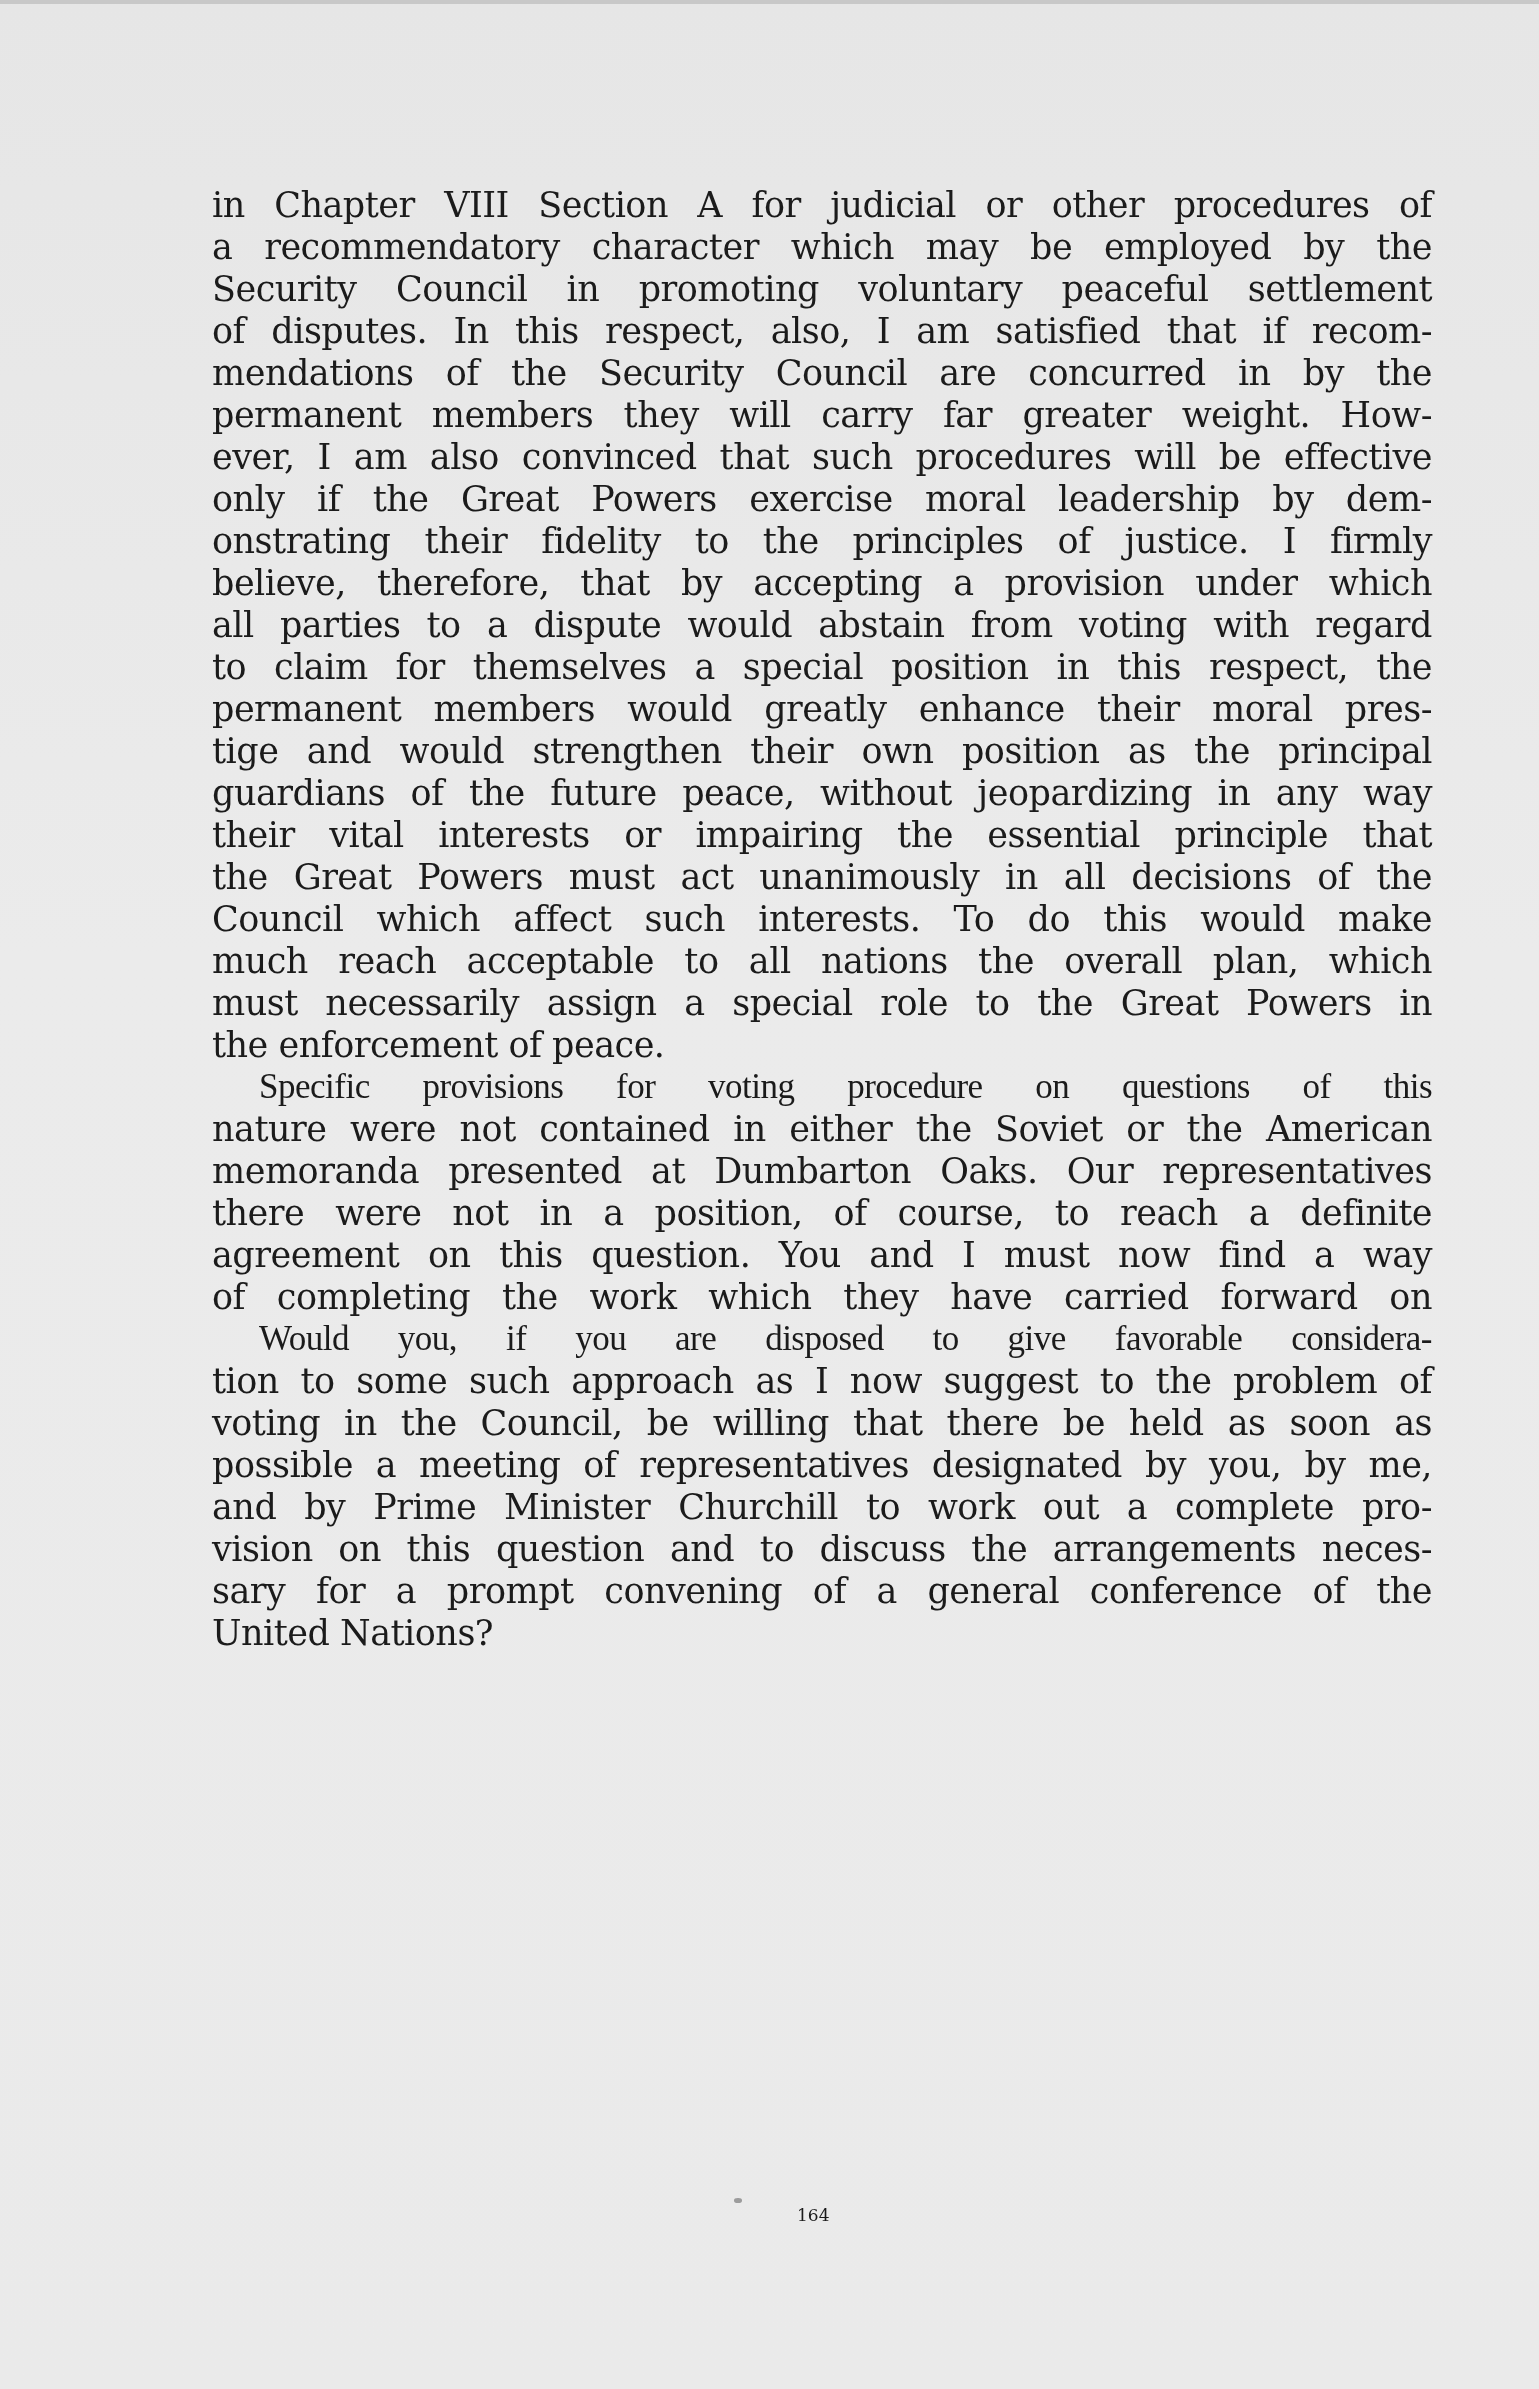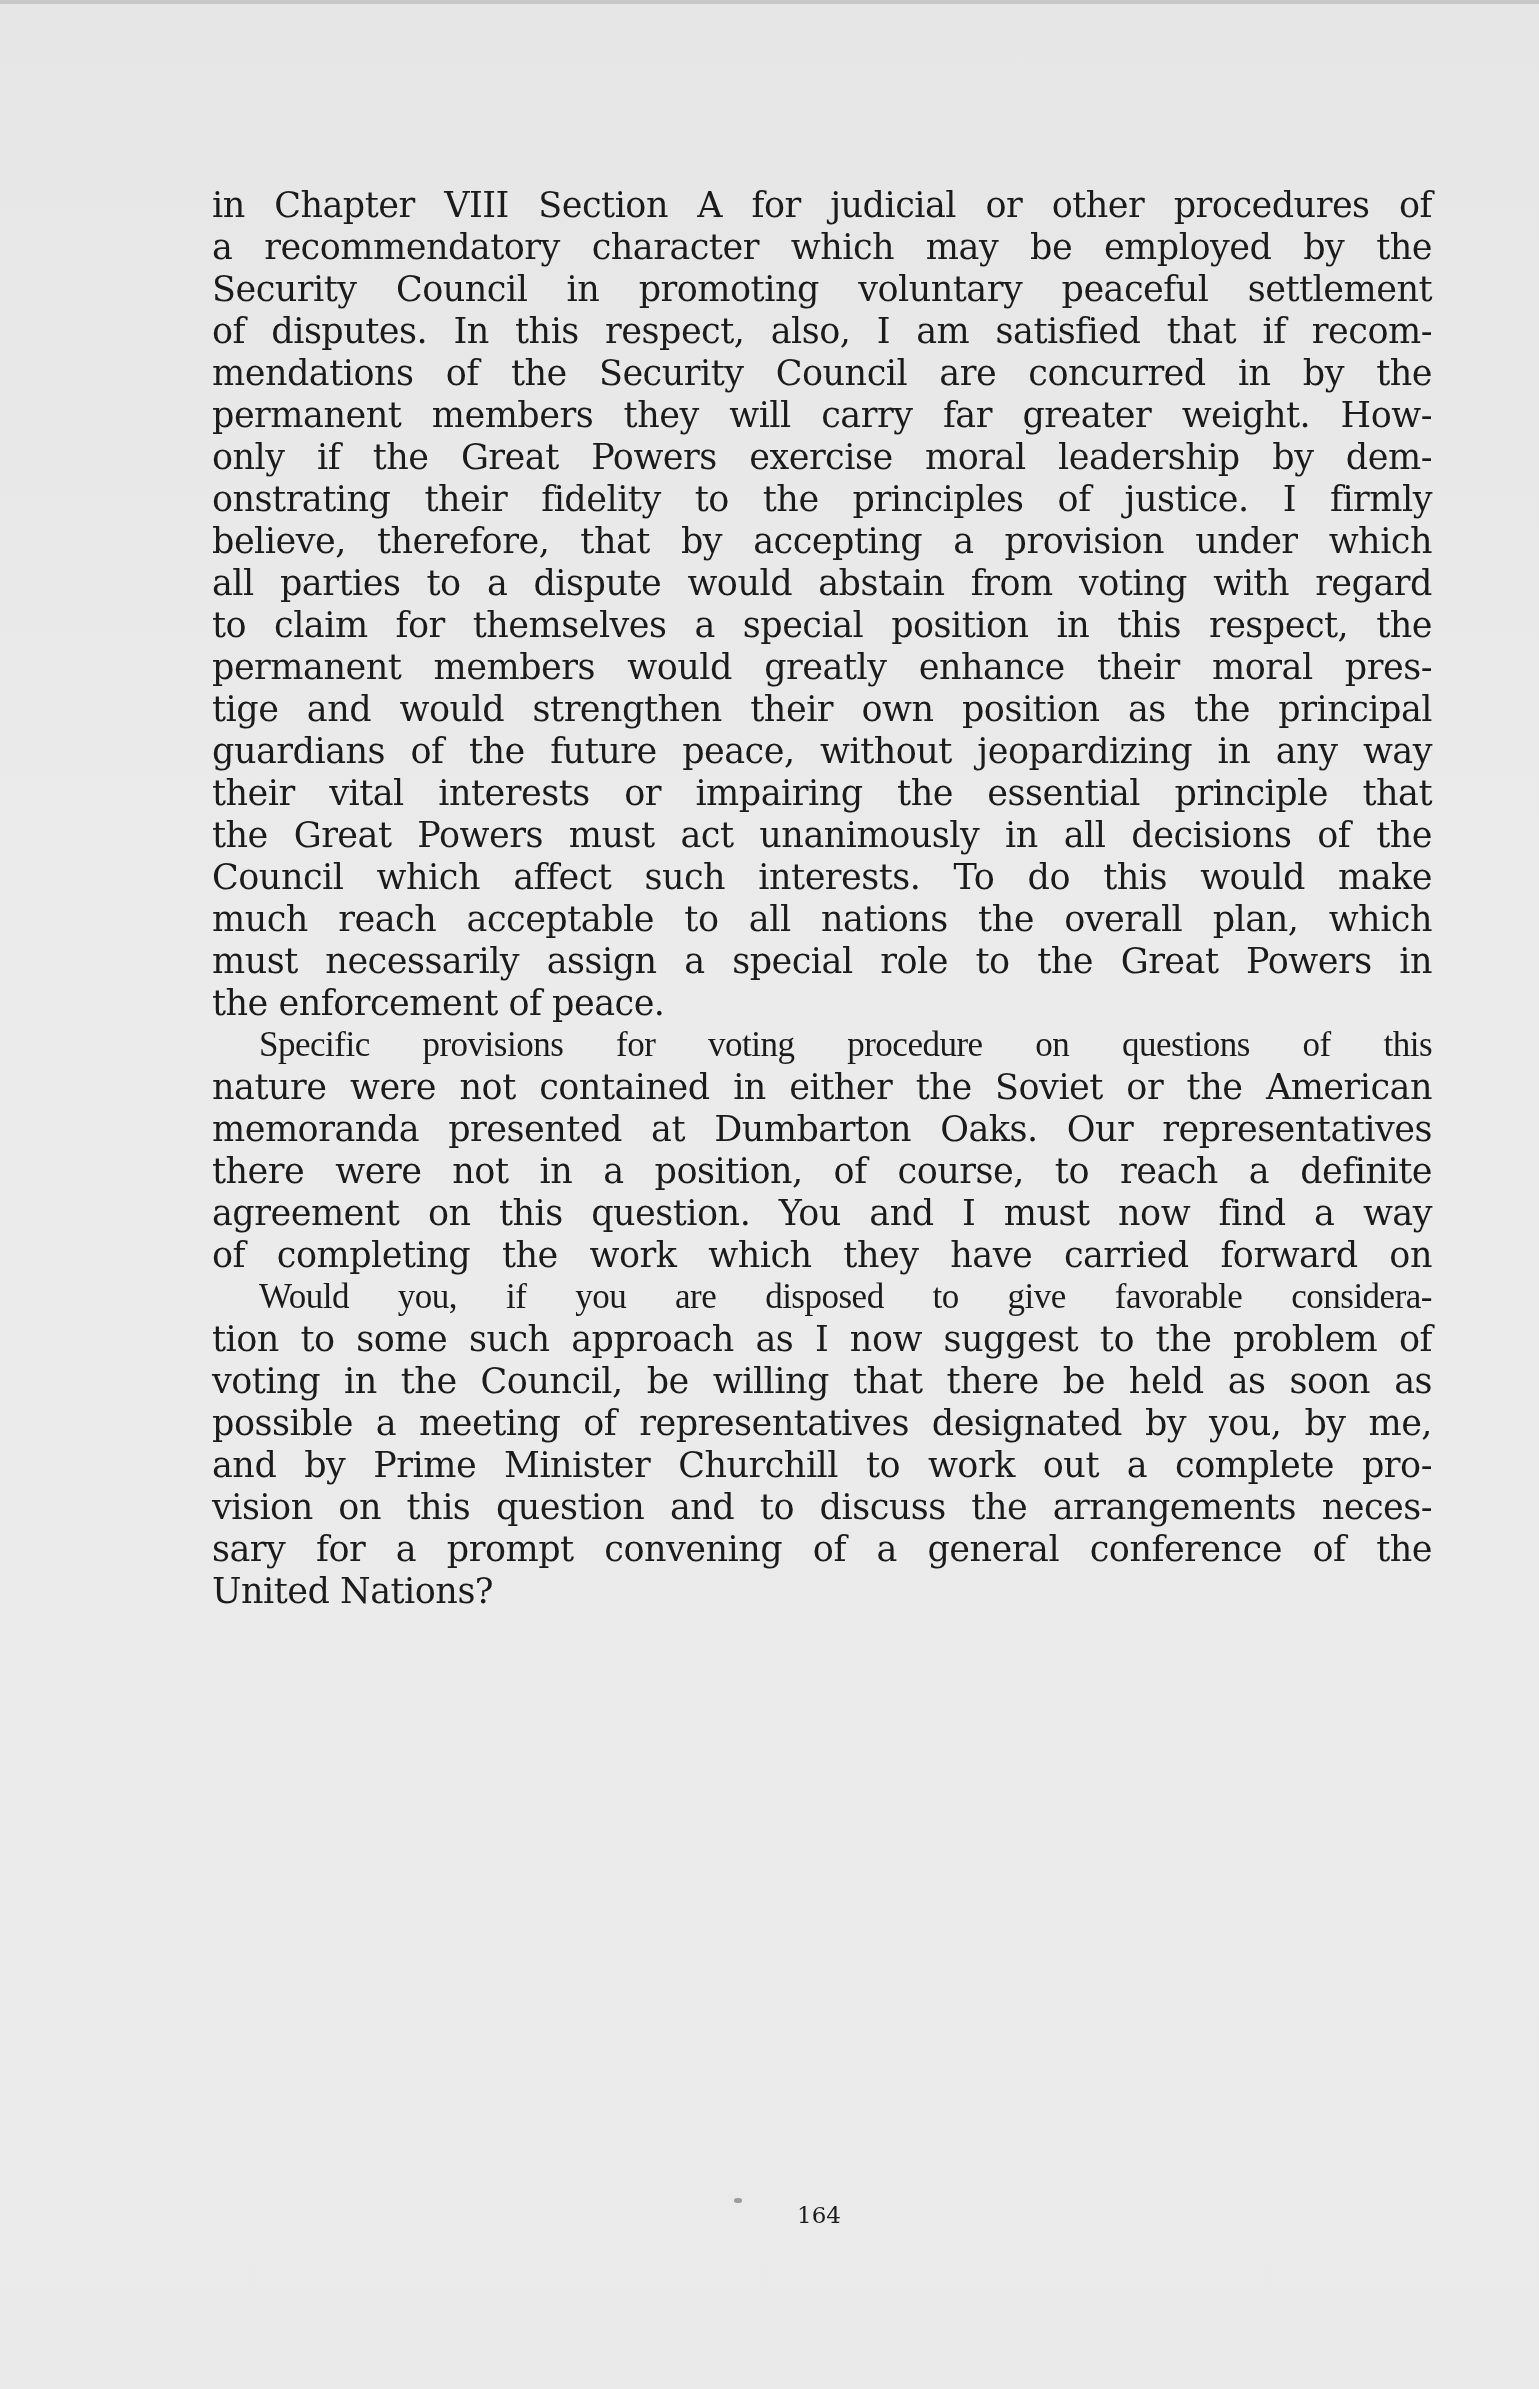--- a/index.html
+++ b/index.html
@@ -51,21 +51,21 @@
       text-align-last: left;
     }
     .line.indent {
       padding-left: 47px;
       font-family: Liberation Serif, serif;
     }
     .page-number {
       position: absolute;
       left: 797px;
       top: 2200px;
-      font-size: 23px;
+      font-size: 17px;
       line-height: 30px;
       color: #1b1b1b;
     }
     .speck {
       position: absolute;
       left: 734px;
       top: 2198px;
       width: 7.5px;
       height: 4.7px;
       border-radius: 50%;
@@ -81,20 +81,21 @@
 
   <div class="text-block">
 
     <div>
       <span class="line">in Chapter VIII Section A for judicial or other procedures of</span>
       <span class="line">a recommendatory character which may be employed by the</span>
       <span class="line">Security Council in promoting voluntary peaceful settlement</span>
       <span class="line">of disputes. In this respect, also, I am satisfied that if recom-</span>
       <span class="line">mendations of the Security Council are concurred in by the</span>
       <span class="line">permanent members they will carry far greater weight. How-</span>
+      <span class="line">ever, I am also convinced that such procedures will be effective</span>
       <span class="line">only if the Great Powers exercise moral leadership by dem-</span>
       <span class="line">onstrating their fidelity to the principles of justice. I firmly</span>
       <span class="line">believe, therefore, that by accepting a provision under which</span>
       <span class="line">all parties to a dispute would abstain from voting with regard</span>
       <span class="line">to claim for themselves a special position in this respect, the</span>
       <span class="line">permanent members would greatly enhance their moral pres-</span>
       <span class="line">tige and would strengthen their own position as the principal</span>
       <span class="line">guardians of the future peace, without jeopardizing in any way</span>
       <span class="line">their vital interests or impairing the essential principle that</span>
       <span class="line">the Great Powers must act unanimously in all decisions of the</span>

